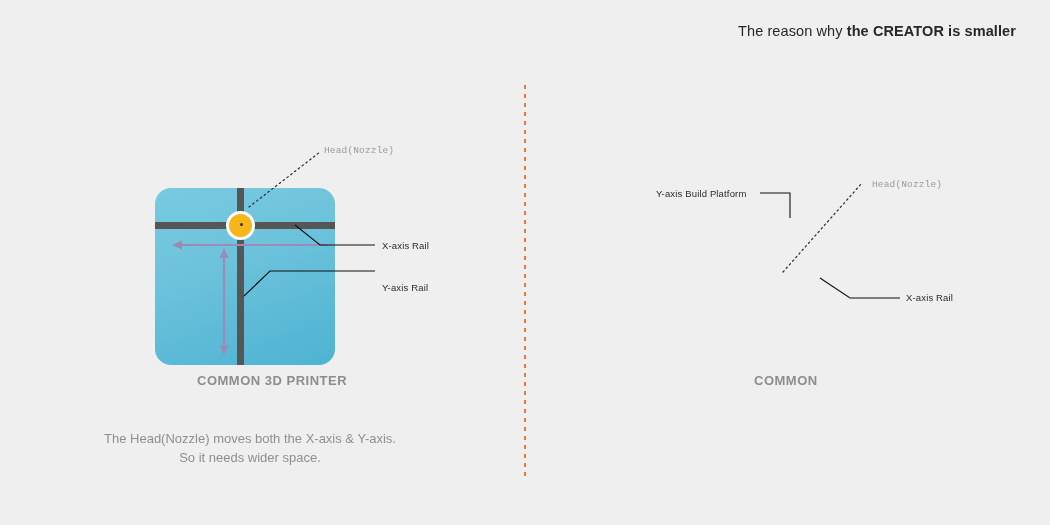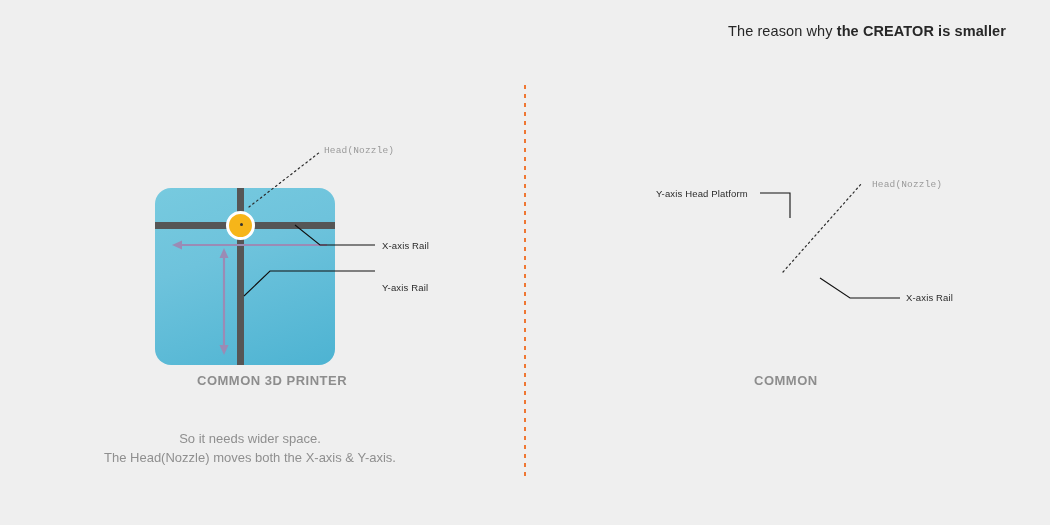--- a/index.html
+++ b/index.html
@@ -15,21 +15,21 @@
     position: relative;
   }
   .stage {
     position: absolute;
     inset: 0;
   }
 
   
   .header-title {
     position: absolute;
-    right: 44px;
+    right: 34px;
     top: 23px;
     font-size: 14.5px;
     color: #272727;
     letter-spacing: 0.1px;
     white-space: nowrap;
   }
   .header-title .bold {
     font-weight: bold;
   }
 
@@ -229,22 +229,22 @@
     <polyline points="760,193 790,193 790,218" fill="none" stroke="#111" stroke-width="1.1"></polyline>
 
     <polyline points="820,278 850,298 900,298" fill="none" stroke="#111" stroke-width="1.1"></polyline>
   </svg>
 
   <div class="lbl lbl-muted" style="left:324px; top:145px;">Head(Nozzle)</div>
   <div class="lbl" style="left:382px; top:240px;">X-axis Rail</div>
   <div class="lbl" style="left:382px; top:282px;">Y-axis Rail</div>
 
   <div class="lbl lbl-muted" style="left:872px; top:179px;">Head(Nozzle)</div>
-  <div class="lbl" style="left:656px; top:188px;">Y-axis Head  Platform</div>
+  <div class="lbl" style="left:656px; top:188px;">Y-axis Build  Platform</div>
   <div class="lbl" style="left:906px; top:292px;">X-axis Rail</div>
 
   <div class="caption caption-left">
+    <div>The Head(Nozzle) moves both the X-axis &amp; Y-axis.</div>
     <div>So it needs wider space.</div>
-    <div>The Head(Nozzle) moves both the X-axis &amp; Y-axis.</div>
   </div>
 
 
 </div>
 
 </body></html>

